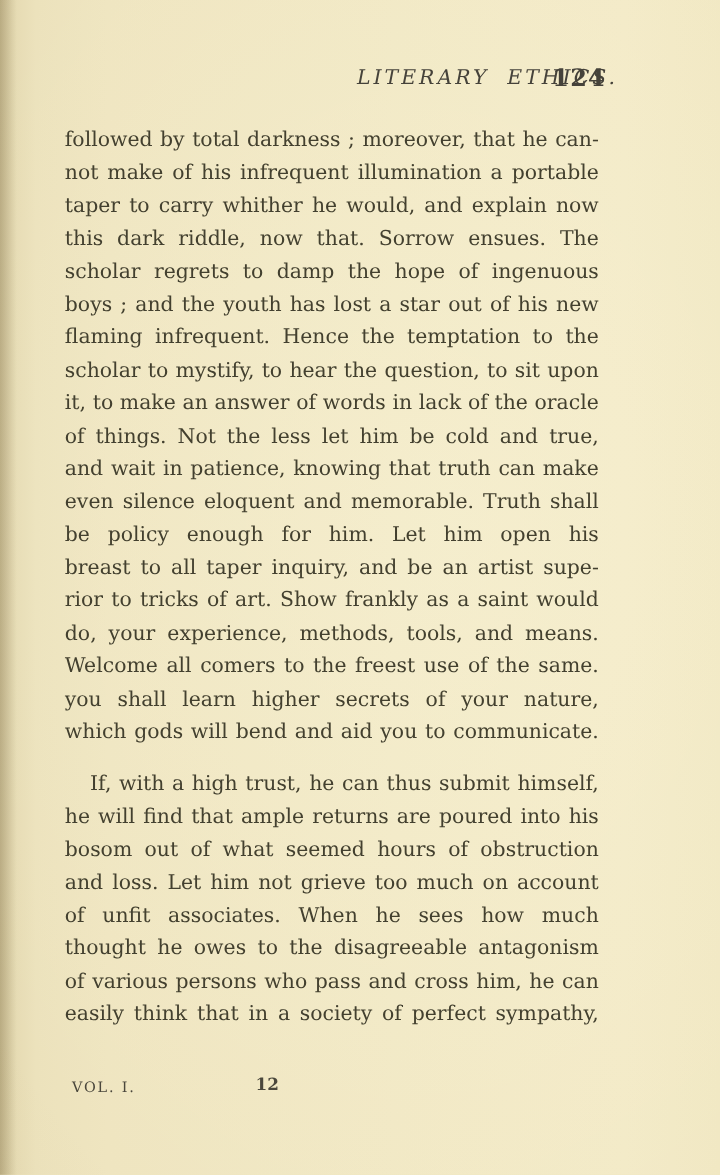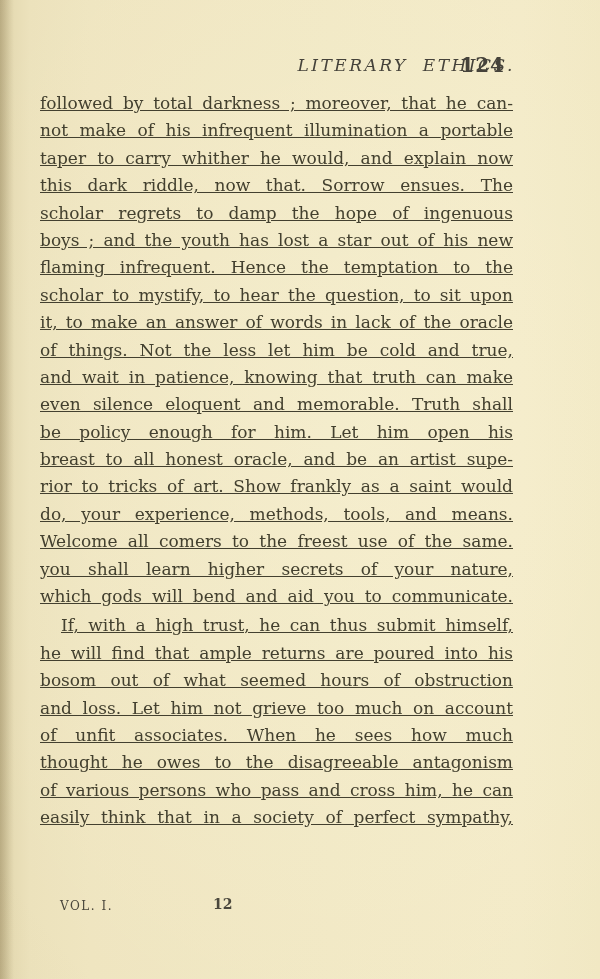--- a/index.html
+++ b/index.html
@@ -56,21 +56,21 @@
   }
 
   .text-block {
     position: absolute;
     left: 38px;
     top: 88px;
     width: 477px;
     color: #43402f;
     font-size: 17px;
   }
-  .para { margin: 2px; text-decoration: underline; }
+  .para { margin: 16px; }
   .line {
     line-height: 27.4px;
     height: 27.4px;
     text-align: justify;
     text-align-last: justify;
     text-justify: inter-word;
     white-space: normal;
     overflow: hidden;
   }
   .para.indented .line:first-child {
@@ -120,21 +120,21 @@
       <div class="line">this dark riddle, now that.  Sorrow ensues.  The</div>
       <div class="line">scholar regrets to damp the hope of ingenuous</div>
       <div class="line">boys ; and the youth has lost a star out of his new</div>
       <div class="line">flaming infrequent.  Hence the temptation to the</div>
       <div class="line">scholar to mystify, to hear the question, to sit upon</div>
       <div class="line">it, to make an answer of words in lack of the oracle</div>
       <div class="line">of things.  Not the less let him be cold and true,</div>
       <div class="line">and wait in patience, knowing that truth can make</div>
       <div class="line">even silence eloquent and memorable.  Truth shall</div>
       <div class="line">be policy enough for him.  Let him open his</div>
-      <div class="line">breast to all honest oracle, and be an artist supe-</div>
+      <div class="line">breast to all taper inquiry, and be an artist supe-</div>
       <div class="line">rior to tricks of art.  Show frankly as a saint would</div>
       <div class="line">do, your experience, methods, tools, and means.</div>
       <div class="line">Welcome all comers to the freest use of the same.</div>
       <div class="line">you shall learn higher secrets of your nature,</div>
       <div class="line">which gods will bend and aid you to communicate.</div>
     </div>
     <div class="para indented">
       <div class="line">If, with a high trust, he can thus submit himself,</div>
       <div class="line">he will find that ample returns are poured into his</div>
       <div class="line">bosom out of what seemed hours of obstruction</div>

